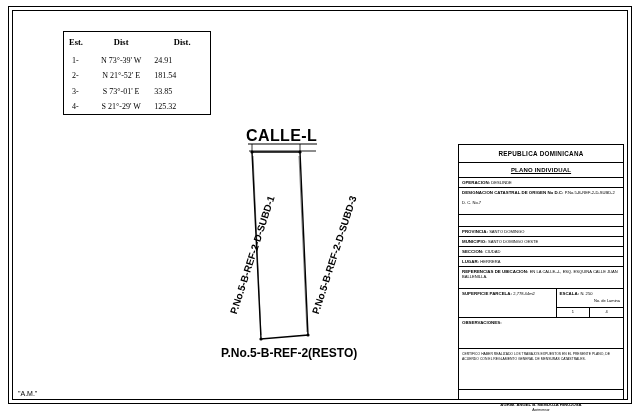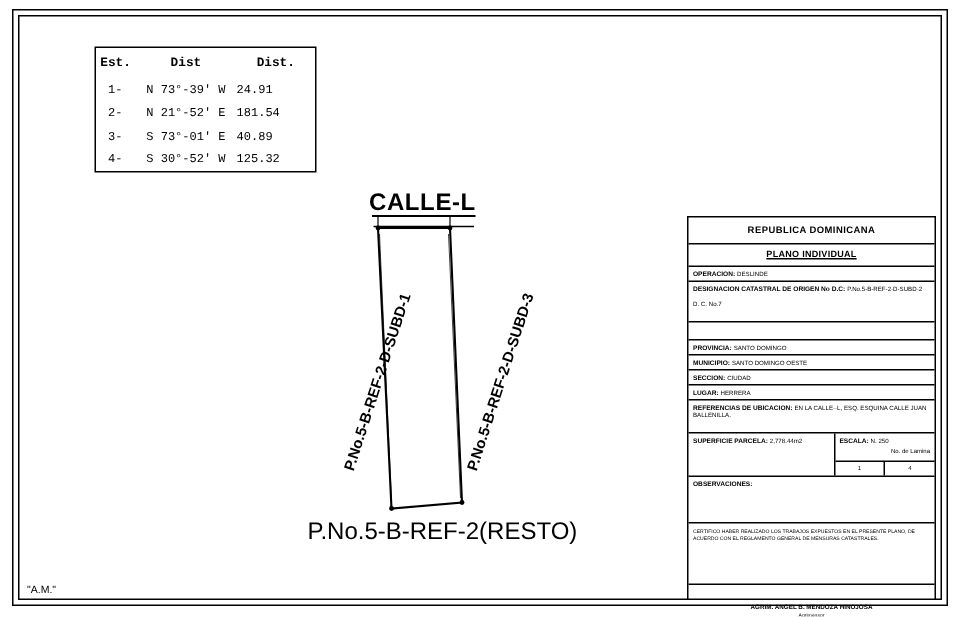--- a/index.html
+++ b/index.html
@@ -3,35 +3,35 @@
 <meta charset="utf-8">
 <style>
   html,body{margin:0;padding:0;background:#ffffff;}
   body{width:640px;height:411px;overflow:hidden;font-family:"Liberation Sans",sans-serif;color:#000;}
   .sheet{position:relative;width:640px;height:411px;background:#fff;}
   .outer-border{position:absolute;left:8px;top:6px;width:622px;height:396px;border:1px solid #000;}
   .inner-border{position:absolute;left:12px;top:10px;width:614px;height:388px;border:1px solid #000;}
 
   
   .coord-table{position:absolute;left:63px;top:31px;width:146px;height:82px;border:1px solid #000;background:#fff;}
-  .coord-table table{border-collapse:collapse;width:100%;height:100%;font-family:Liberation Mono, monospace;font-size:8px;}
+  .coord-table table{border-collapse:collapse;width:100%;height:100%;font-family:Liberation Serif, serif;font-size:8px;}
   .coord-table th{font-weight:bold;font-size:8.5px;padding:2px 0 3px 0;text-align:center;}
   .coord-table td{padding:1px 0;text-align:center;white-space:pre;}
   .coord-table td.est{text-align:left;padding-left:8px;}
   .coord-table td.rumbo{}
   .coord-table td.dist{text-align:left;padding-right:12px;}
 
   
   .plot{position:absolute;left:195px;top:120px;width:200px;height:250px;}
   .calle-label{position:absolute;left:246px;top:127px;font-size:16px;font-weight:bold;letter-spacing:.4px;}
 
   .vlabel{position:absolute;font-size:10px;font-weight:bold;white-space:nowrap;transform-origin:0 0;}
   .lbl-subd1{left:228px;top:312px;transform:rotate(-72deg);}
   .lbl-subd3{left:310px;top:312px;transform:rotate(-72deg);}
-  .lbl-resto{position:absolute;left:205px;top:346px;font-size:16px;font-weight:normal;}
+  .lbl-resto{position:absolute;left:221px;top:346px;font-size:12px;font-weight:bold;}
 
   
   .titleblock{position:absolute;left:458px;top:144px;width:164px;height:254px;border:1px solid #000;background:#fff;font-size:4.6px;}
   .tb-row{border-bottom:1px solid #000;padding:2px 3px;position:relative;}
   .tb-center{text-align:center;font-weight:bold;}
   .tb-country{font-size:6.3px;letter-spacing:.3px;padding:5px 0 5px 0;}
   .tb-plano{font-size:6px;letter-spacing:.2px;padding:4px 0 4px 0;text-decoration:underline;}
   .tb-lbl{font-weight:bold;font-size:4.4px;}
   .tb-val{font-weight:normal;font-size:4.1px;}
   .tb-tall{height:22px;}
@@ -73,25 +73,25 @@
         <td class="dist">24.91</td>
       </tr>
       <tr>
         <td class="est">2-</td>
         <td class="rumbo">N 21°-52' E</td>
         <td class="dist">181.54</td>
       </tr>
       <tr>
         <td class="est">3-</td>
         <td class="rumbo">S 73°-01' E</td>
-        <td class="dist">40.89</td>
+        <td class="dist">33.85</td>
       </tr>
       <tr>
         <td class="est">4-</td>
-        <td class="rumbo">S 30°-52' W</td>
+        <td class="rumbo">S 21°-29' W</td>
         <td class="dist">125.32</td>
       </tr>
     </tbody>
       </table>
   </div>
 
   <div class="calle-label">CALLE-L</div>
 
   <svg class="plot" viewBox="0 0 200 250">
 

